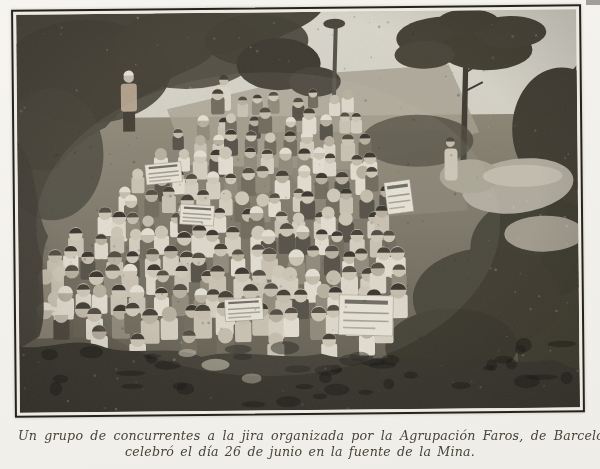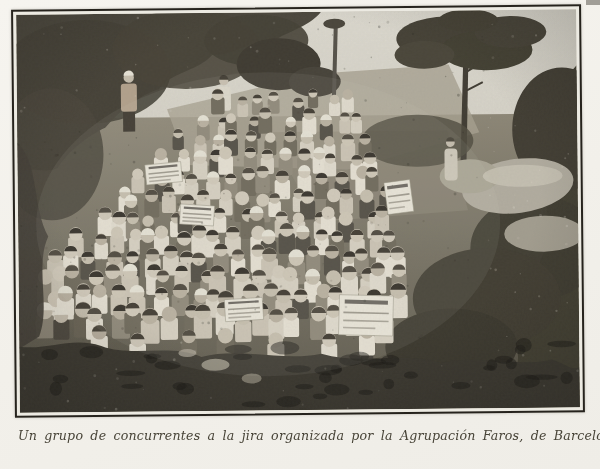--- a/index.html
+++ b/index.html
@@ -1037,14 +1037,15 @@
           <ellipse cx="250" cy="212" rx="232" ry="152" fill="#d8d3c6" opacity="0.08"></ellipse>
           <rect x="0" y="0" width="560" height="398" fill="url(#vignG)"></rect>
           <rect x="0" y="0" width="560" height="398" filter="url(#grainF)" opacity="0.17"></rect>
         </g>
       </svg>
     </div>
   </figure>
 
   <p class="caption">
     <span class="cap-line">Un grupo de concurrentes a la jira organizada por la Agrupación Faros, de Barcelona, que se</span>
+    <span class="cap-line l2">celebró el día 26 de junio en la fuente de la Mina.</span>
   </p>
 </div>
 
 </body></html>

